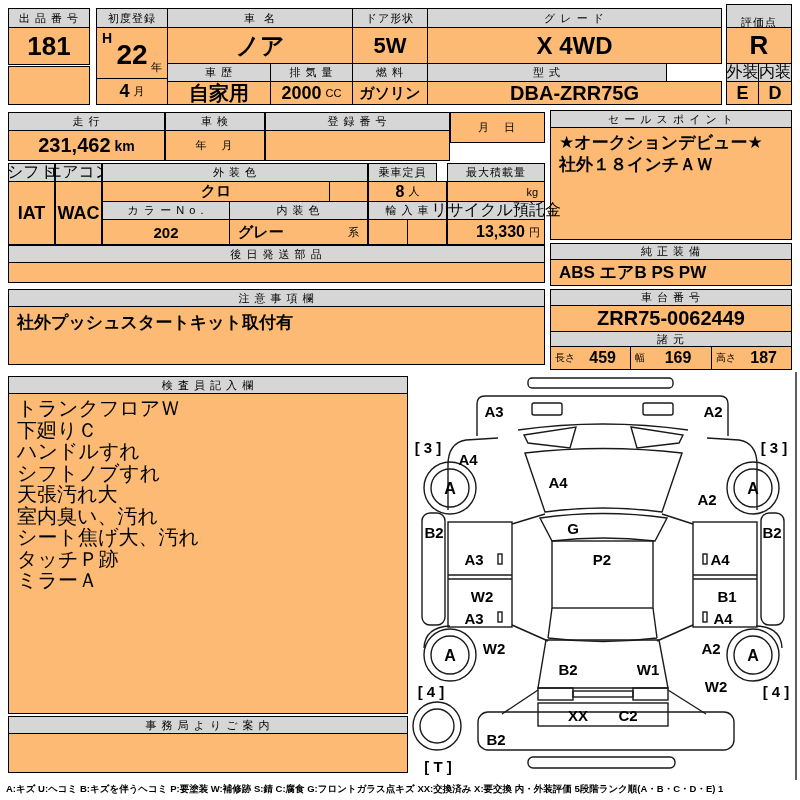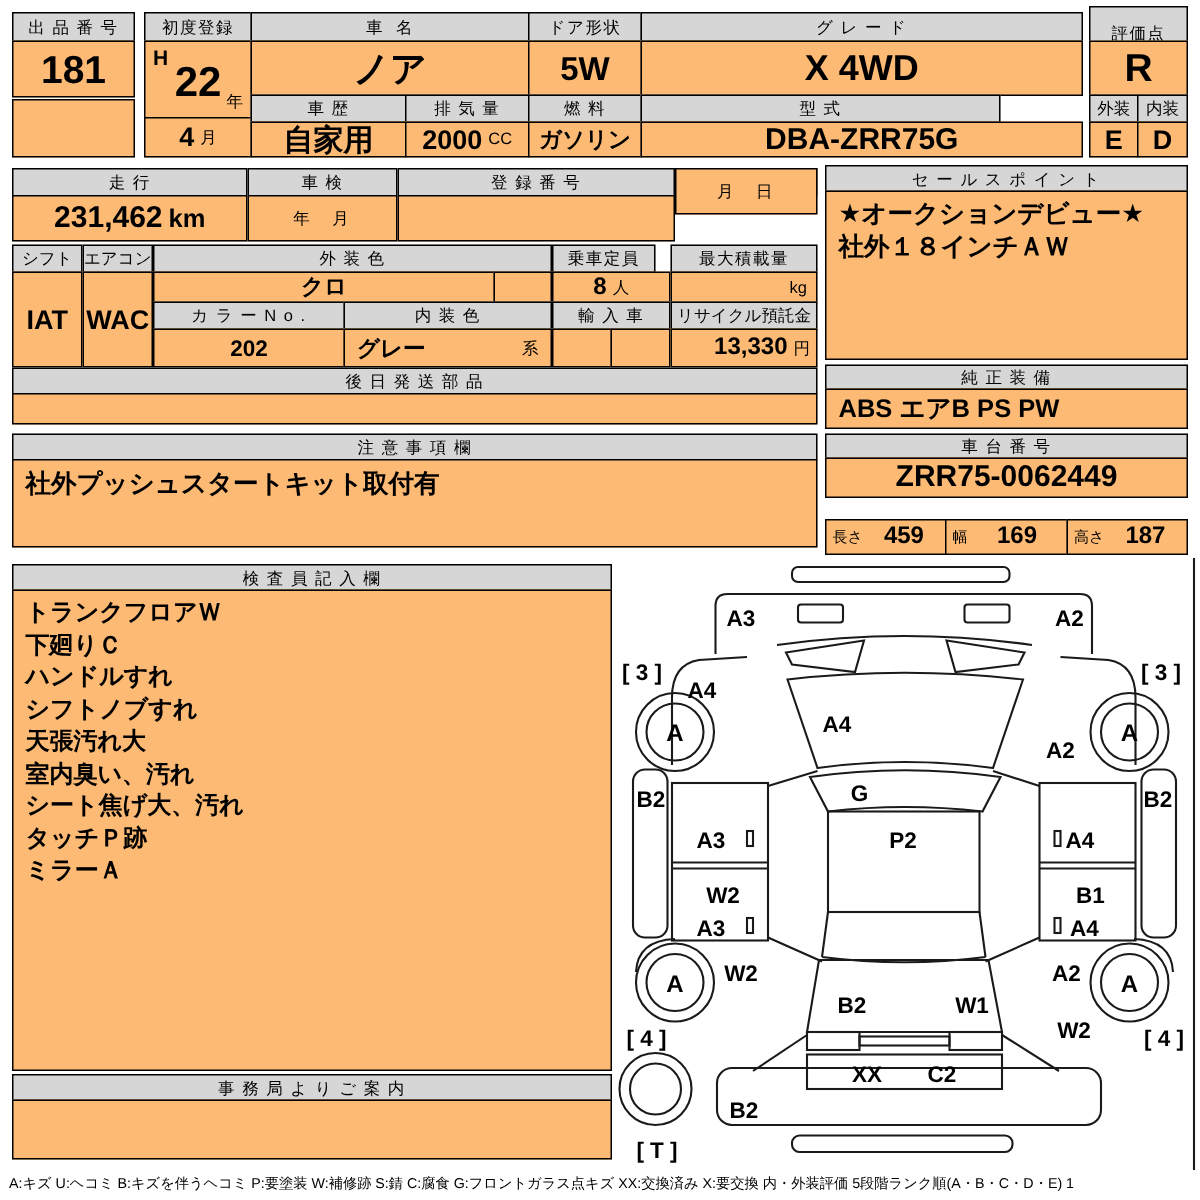--- a/index.html
+++ b/index.html
@@ -6,41 +6,41 @@
   .sheet{
     position:relative;width:800px;height:800px;background:#fff;overflow:hidden;
     font-family:"Liberation Sans","DejaVu Sans",sans-serif;color:#000;
   }
   .abs{position:absolute;box-sizing:border-box;}
   .hd{
     background:#d6d6d6;border:1.5px solid #000;
     display:flex;align-items:center;justify-content:center;
     font-size:11px;font-weight:normal;white-space:pre;letter-spacing:1px;
   }
-  .hd.sm{font-size:11px;letter-spacing:0;}
+  .hd.sm{font-size:16px;letter-spacing:0;}
   .cell{
     background:#fdba74;border:1.5px solid #000;
     display:flex;align-items:center;justify-content:center;
     font-weight:bold;white-space:pre;
   }
   .v26{font-size:26px;} .v24{font-size:24px;} .v22{font-size:22px;}
   .v20{font-size:20px;} .v18{font-size:18px;} .v17{font-size:17px;}
   .v16{font-size:16px;} .v15{font-size:15px;}
   .unit{font-size:11px;font-weight:normal;margin-left:4px;}
   .ph{font-size:11px;font-weight:normal;letter-spacing:2px;}
   .left{justify-content:flex-start;padding-left:8px;}
   .topleft{align-items:flex-start;justify-content:flex-start;padding:4px 8px;text-align:right;}
   .reg-era{position:absolute;left:5px;top:2px;font-size:14px;font-weight:bold;}
   .reg-year{font-size:28px;font-weight:bold;margin-top:4px;}
   .reg-yu{position:absolute;right:5px;bottom:3px;font-size:11px;font-weight:normal;}
   .dimlbl{font-size:10px;font-weight:normal;padding-left:4px;}
   .dimval{flex:1;text-align:center;font-size:16px;}
-  .notes div{font-size:16px;font-weight:bold;line-height:21.5px;}
+  .notes div{font-size:20px;font-weight:normal;line-height:21.5px;}
   .sales div{font-size:17px;font-weight:bold;line-height:22px;}
-  .footer{font-size:9.5px;white-space:nowrap;font-weight:normal;}
+  .footer{font-size:9.5px;white-space:nowrap;font-weight:bold;}
   svg text{font-family:"Liberation Sans","DejaVu Sans",sans-serif;font-weight:bold;font-size:15px;text-anchor:middle;fill:#000;}
   svg .wheelA{font-size:16px;}
   svg path,svg rect,svg circle,svg line{fill:none;stroke:#1a1a1a;stroke-width:1.4;}
 </style>
 </head>
 <body>
 
 <div class="sheet">
 
   <div class="hd abs" style="left:8px;top:8px;width:82px;height:20px">出 品 番 号</div>
@@ -81,21 +81,21 @@
   <div class="hd abs" style="left:726px;top:4px;width:66px;height:36px">評価点</div>
   <div class="cell abs v26" style="left:726px;top:27px;width:66px;height:37px">R</div>
   <div class="hd abs sm" style="left:726px;top:63px;width:33px;height:19px">外装</div>
   <div class="hd abs sm" style="left:758px;top:63px;width:34px;height:19px">内装</div>
   <div class="cell abs v18" style="left:726px;top:81px;width:33px;height:24px">E</div>
   <div class="cell abs v18" style="left:758px;top:81px;width:34px;height:24px">D</div>
 
   <div class="hd abs" style="left:8px;top:112px;width:157px;height:19px">走 行</div>
   <div class="cell abs" style="left:8px;top:130px;width:157px;height:31px">
     <span class="v20">231,462</span>
-    <span class="unit" style="font-size:17px;font-weight:bold">km</span>
+    <span class="unit" style="font-size:14px;font-weight:bold">km</span>
   </div>
   <div class="hd abs" style="left:165px;top:112px;width:100px;height:19px">車 検</div>
   <div class="cell abs ph" style="left:165px;top:130px;width:100px;height:31px">年　月</div>
   <div class="hd abs" style="left:265px;top:112px;width:185px;height:19px">登 録 番 号</div>
   <div class="cell abs" style="left:265px;top:130px;width:185px;height:31px"></div>
   <div class="hd abs sm" style="left:450px;top:112px;width:95px;height:19px">譲渡書類期限</div>
   <div class="cell abs ph" style="left:450px;top:112px;width:95px;height:31px">月　日</div>
 
   <div class="hd abs" style="left:550px;top:110px;width:242px;height:18px">セ ー ル ス ポ イ ン ト</div>
   <div class="cell abs sales topleft" style="left:550px;top:127px;width:242px;height:113px;flex-direction:column">
@@ -141,20 +141,21 @@
   <div class="cell abs" style="left:8px;top:262px;width:537px;height:21px"></div>
 
   <div class="hd abs" style="left:550px;top:243px;width:242px;height:17px">純 正 装 備</div>
   <div class="cell abs v17 left" style="left:550px;top:259px;width:242px;height:27px">ABS エアB PS PW</div>
 
   <div class="hd abs" style="left:8px;top:289px;width:537px;height:18px">注 意 事 項 欄</div>
   <div class="cell abs v17 topleft" style="left:8px;top:306px;width:537px;height:59px">社外プッシュスタートキット取付有</div>
 
   <div class="hd abs" style="left:550px;top:289px;width:242px;height:17px">車 台 番 号</div>
   <div class="cell abs v20" style="left:550px;top:305px;width:242px;height:27px">ZRR75-0062449</div>
+  <div class="hd abs" style="left:550px;top:331px;width:242px;height:16px">諸 元</div>
   <div class="cell abs" style="left:550px;top:346px;width:81px;height:24px">
     <span class="dimlbl">長さ</span>
     <span class="dimval">459</span>
   </div>
   <div class="cell abs" style="left:630px;top:346px;width:82px;height:24px">
     <span class="dimlbl">幅</span>
     <span class="dimval">169</span>
   </div>
   <div class="cell abs" style="left:711px;top:346px;width:81px;height:24px">
     <span class="dimlbl">高さ</span>

